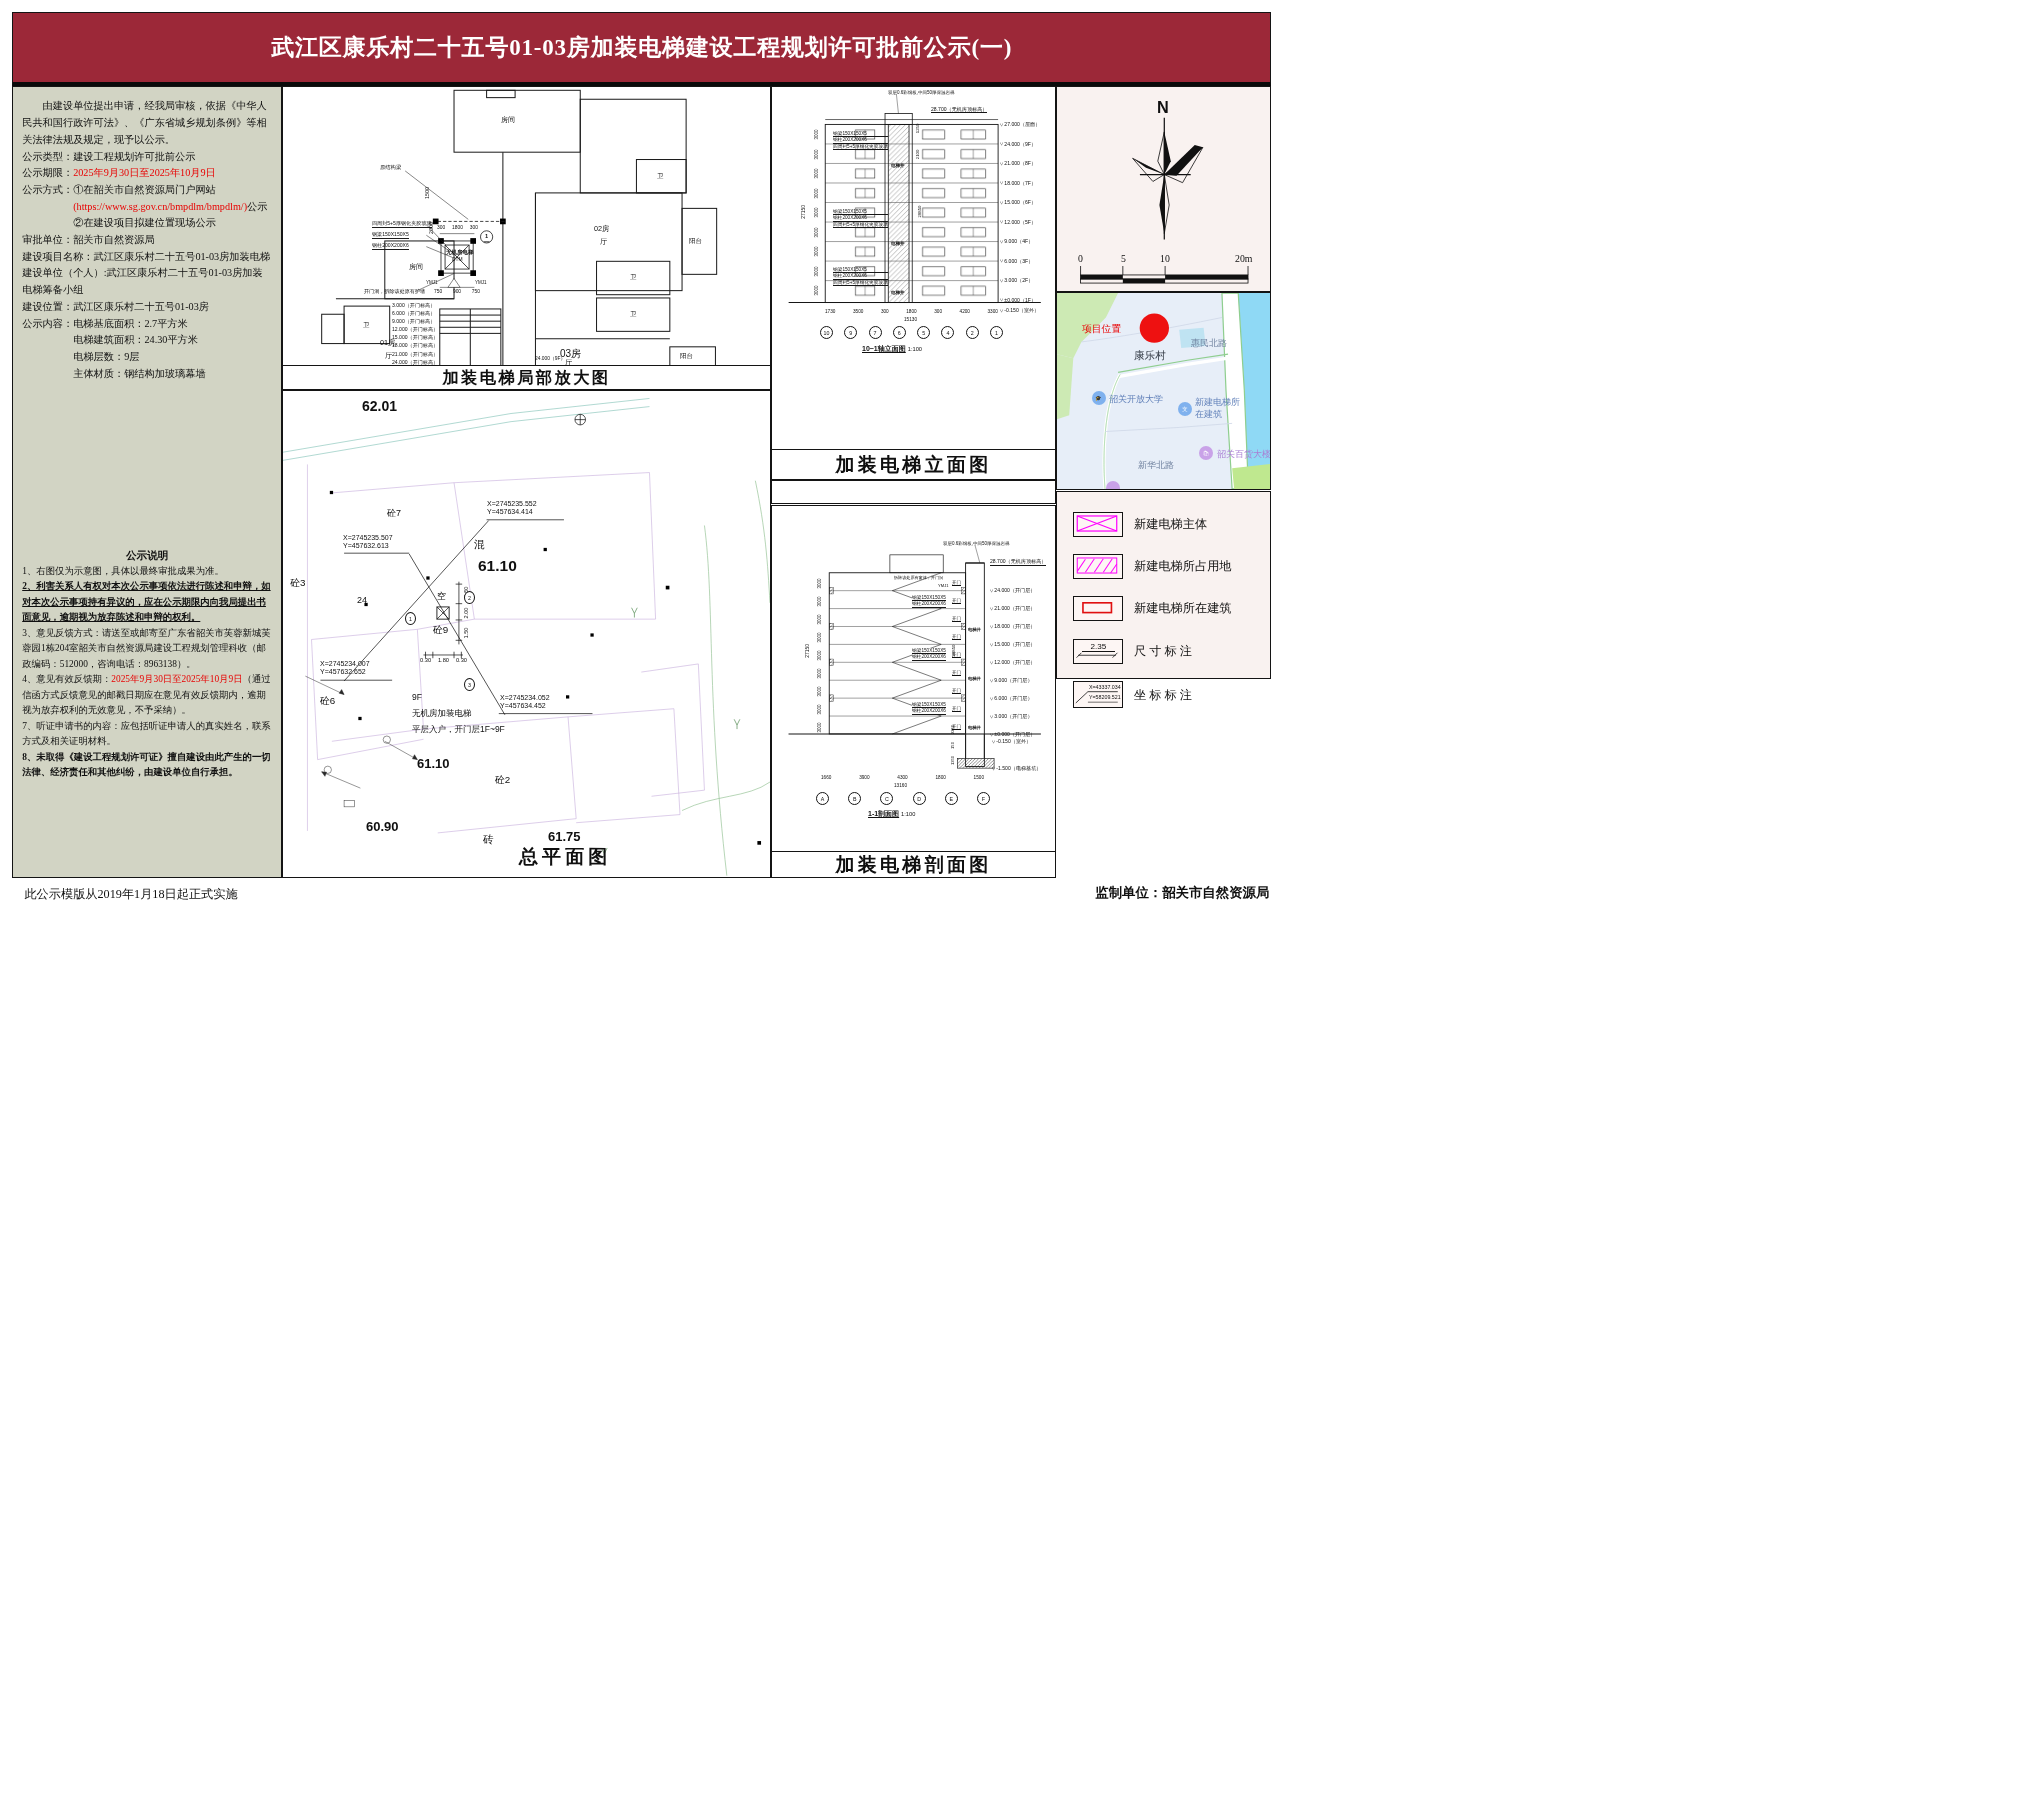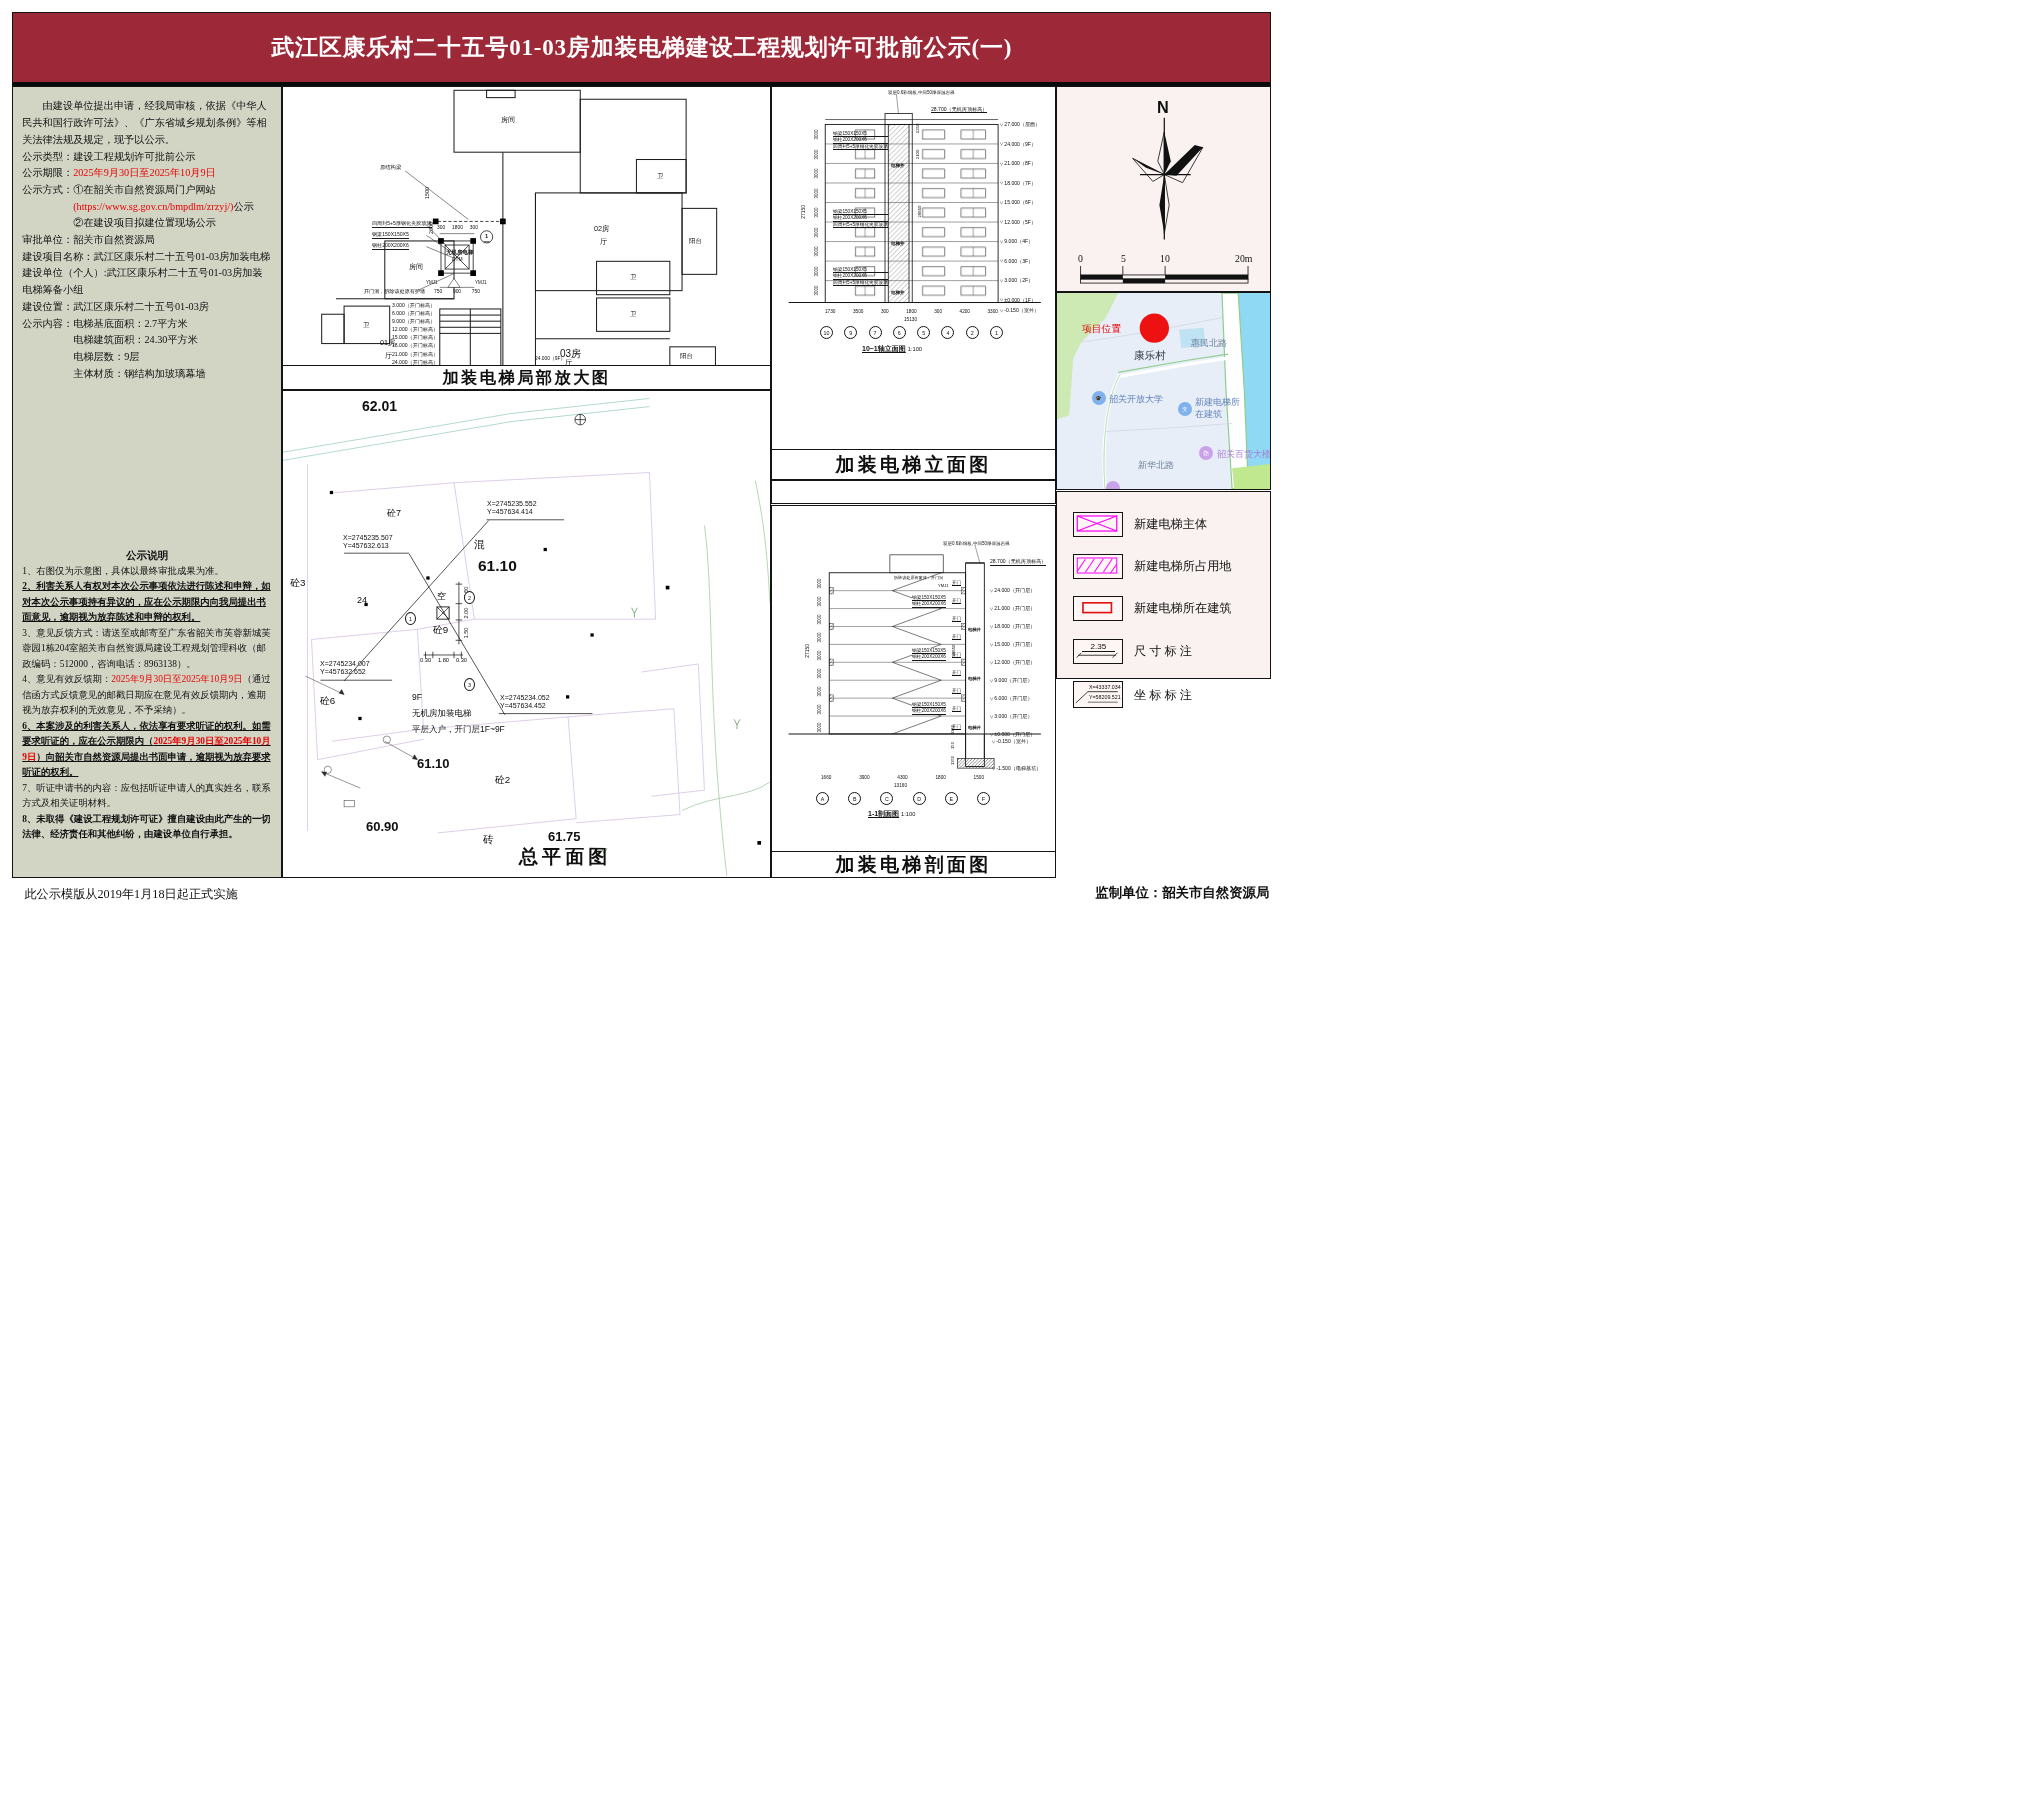--- a/index.html
+++ b/index.html
@@ -49,37 +49,36 @@
 
   <div class="panel" style="left:12.2px;top:12.2px;width:1259px;height:74px;background:#9c2838;border-bottom:4.1px solid #0a0a0a;display:flex;align-items:center;justify-content:center;">
     <div class="ser b" style="color:#fff;font-size:23px;letter-spacing:0.8px;text-align:center;">武江区康乐村二十五号01-03房加装电梯建设工程规划许可批前公示(一)</div>
   </div>
 
   <div class="info" style="left:12.2px;top:86px;width:270px;height:792px;">
     <div class="ln" style="text-indent:20.4px;">由建设单位提出申请，经我局审核，依据《中华人民共和国行政许可法》、《广东省城乡规划条例》等相关法律法规及规定，现予以公示。</div>
     <div class="ln">公示类型：建设工程规划许可批前公示</div>
     <div class="ln"><span>公示期限：</span><span class="red">2025年9月30日至2025年10月9日</span></div>
     <div class="ln"><span>公示方式：</span><span>①在韶关市自然资源局门户网站</span></div>
-    <div class="ln ind2"><span class="red">(https://www.sg.gov.cn/bmpdlm/zrzyj/)</span><span>公示</span></div>
+    <div class="ln ind2"><span class="red">(https://www.sg.gov.cn/bmpdlm/bmpdlm/)</span><span>公示</span></div>
     <div class="ln ind2">②在建设项目拟建位置现场公示</div>
     <div class="ln">审批单位：韶关市自然资源局</div>
     <div class="ln">建设项目名称：武江区康乐村二十五号01-03房加装电梯</div>
     <div class="ln">建设单位（个人）:武江区康乐村二十五号01-03房加装电梯筹备小组</div>
     <div class="ln">建设位置：武江区康乐村二十五号01-03房</div>
     <div class="ln"><span>公示内容：</span><span>电梯基底面积：2.7平方米</span></div>
     <div class="ln ind2">电梯建筑面积：24.30平方米</div>
     <div class="ln ind2">电梯层数：9层</div>
     <div class="ln ind2">主体材质：钢结构加玻璃幕墙</div>
 
     <div class="ex b" style="text-align:center;margin-top:166px;font-size:10.6px;">公示说明</div>
     <div class="ex">1、右图仅为示意图，具体以最终审批成果为准。</div>
     <div class="ex b u">2、利害关系人有权对本次公示事项依法进行陈述和申辩，如对本次公示事项持有异议的，应在公示期限内向我局提出书面意见，逾期视为放弃陈述和申辩的权利。</div>
     <div class="ex">3、意见反馈方式：请送至或邮寄至广东省韶关市芙蓉新城芙蓉园1栋204室韶关市自然资源局建设工程规划管理科收（邮政编码：512000，咨询电话：8963138）。</div>
     <div class="ex"><span>4、意见有效反馈期：</span><span class="red">2025年9月30日至2025年10月9日</span><span>（通过信函方式反馈意见的邮戳日期应在意见有效反馈期内，逾期视为放弃权利的无效意见，不予采纳）。</span></div>
-    <div class="ex b u"><span>6、本案涉及的利害关系人，依法享有要求听证的权利。如需要求听证的，应在公示期限内（</span><span class="red">2025年9月30日至2025年10月9日</span><span>）向韶关市自然资源局提出书面申请，逾期视为放弃要求听证的权利。</span></div>
     <div class="ex">7、听证申请书的内容：应包括听证申请人的真实姓名，联系方式及相关证明材料。</div>
     <div class="ex b">8、未取得《建设工程规划许可证》擅自建设由此产生的一切法律、经济责任和其他纠纷，由建设单位自行承担。</div>
 
   </div>
 
   <div class="panel" style="left:282px;top:86px;width:489px;height:304px;overflow:hidden;">
     <svg class="draw" width="487" height="279" viewBox="0 0 1196 685">
       <g stroke="#1c1c1c" stroke-width="2.5" fill="none">
         <rect x="420" y="8" width="310" height="152"></rect>
         <rect x="500" y="8" width="70" height="18"></rect>

